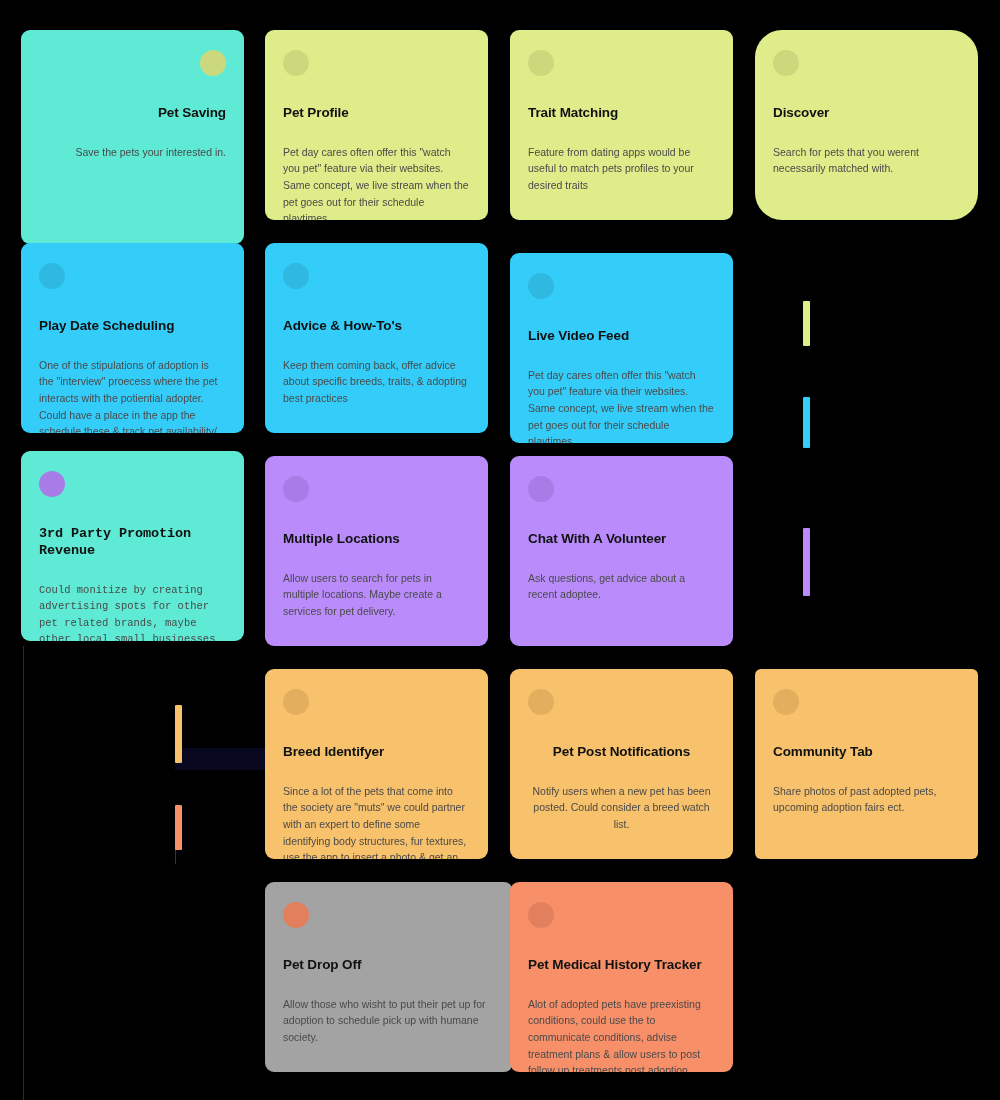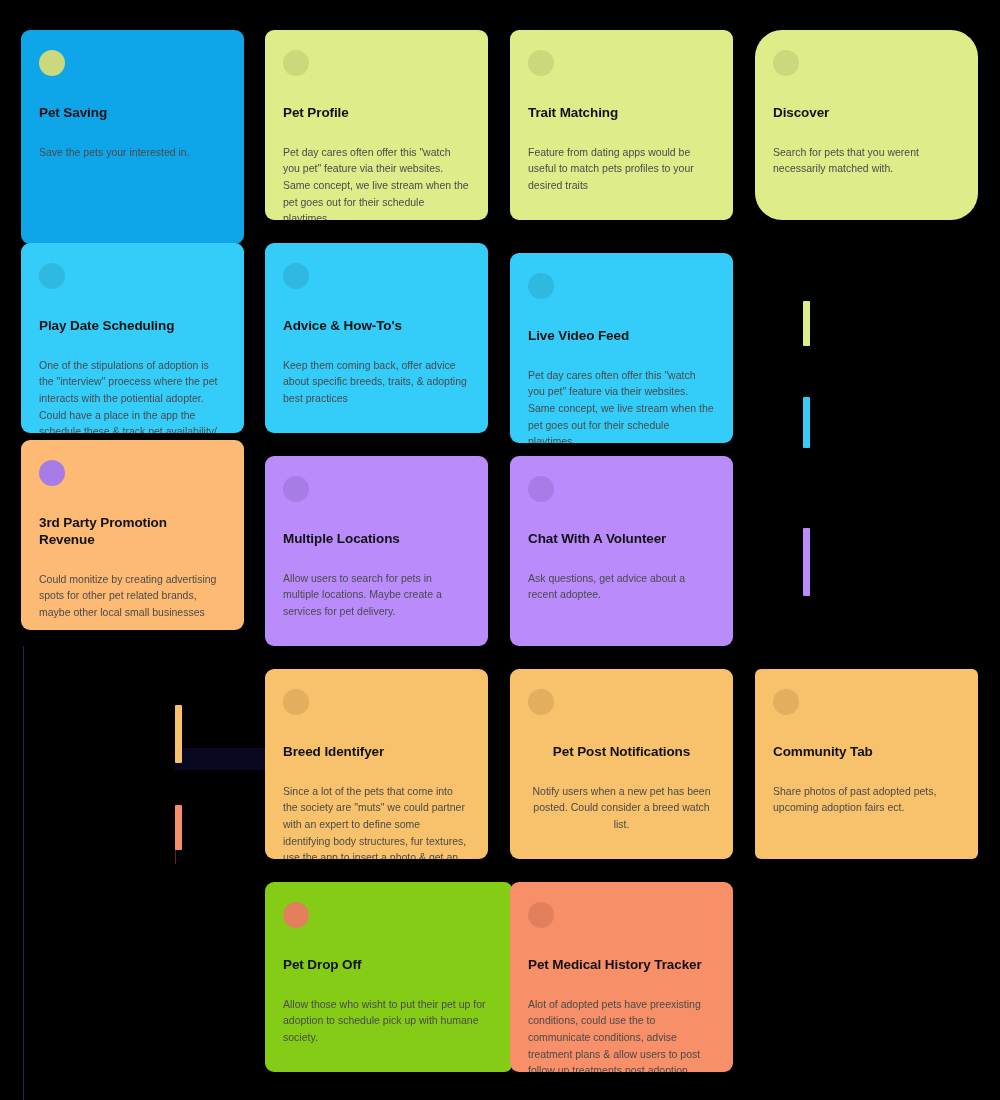--- a/index.html
+++ b/index.html
@@ -101,21 +101,21 @@
 
   <div id="swatch-layer">
       <div class="swatch" style="left: 803px; top: 301px; width: 7px; height: 45px; background: rgb(223, 236, 138);"></div>
       <div class="swatch" style="left: 803px; top: 397px; width: 7px; height: 51px; background: rgb(52, 205, 250);"></div>
       <div class="swatch" style="left: 803px; top: 528px; width: 7px; height: 68px; background: rgb(185, 139, 251);"></div>
       <div class="swatch" style="left: 175px; top: 705px; width: 7px; height: 58px; background: rgb(248, 193, 107);"></div>
       <div class="swatch" style="left: 175px; top: 805px; width: 7px; height: 45px; background: rgb(247, 143, 105);"></div>
     </div>
 
   <div id="card-layer">
-      <div class="card" style="left: 21px; top: 30px; width: 223px; height: 214px; background: #0ea5e9;">
+      <div class="card" style="left: 21px; top: 30px; width: 223px; height: 214px; background: #5eead4; align-items: flex-end;">
         <div class="card-avatar" style="background: rgb(203, 217, 124);"></div>
         <div class="card-title">Pet Saving</div>
         <div class="card-body">Save the pets your interested in.</div>
       </div>
       <div class="card" style="left: 265px; top: 30px; width: 223px; height: 190px; background: rgb(223, 236, 138);">
         <div class="card-avatar" style="background: rgb(203, 217, 124);"></div>
         <div class="card-title">Pet Profile</div>
         <div class="card-body">Pet day cares often offer this "watch you pet" feature via their websites. Same concept, we live stream when the pet goes out for their schedule playtimes</div>
       </div>
       <div class="card" style="left: 510px; top: 30px; width: 223px; height: 190px; background: rgb(223, 236, 138);">
@@ -136,21 +136,21 @@
       <div class="card" style="left: 265px; top: 243px; width: 223px; height: 190px; background: rgb(52, 205, 250);">
         <div class="card-avatar" style="background: rgb(47, 184, 224);"></div>
         <div class="card-title">Advice &amp; How-To's</div>
         <div class="card-body">Keep them coming back, offer advice about specific breeds, traits,  &amp; adopting best practices</div>
       </div>
       <div class="card" style="left: 510px; top: 253px; width: 223px; height: 190px; background: rgb(52, 205, 250);">
         <div class="card-avatar" style="background: rgb(47, 184, 224);"></div>
         <div class="card-title">Live Video Feed</div>
         <div class="card-body">Pet day cares often offer this "watch you pet" feature via their websites. Same concept, we live stream when the pet goes out for their schedule playtimes</div>
       </div>
-      <div class="card" style="left: 21px; top: 440px; width: 223px; height: 190px; background: #fdba74;">
+      <div class="card" style="left: 21px; top: 451px; width: 223px; height: 190px; background: #5eead4; font-family: Liberation Mono, monospace;">
         <div class="card-avatar" style="background: rgb(168, 124, 230);"></div>
         <div class="card-title">3rd Party Promotion Revenue</div>
         <div class="card-body">Could monitize by creating advertising spots for other pet related brands, maybe other local small businesses</div>
         <div class="card-extra">Ex: Hollywood Feed</div>
       </div>
       <div class="card" style="left: 265px; top: 456px; width: 223px; height: 190px; background: rgb(185, 139, 251);">
         <div class="card-avatar" style="background: rgb(168, 124, 230);"></div>
         <div class="card-title">Multiple Locations</div>
         <div class="card-body">Allow users to search for pets in multiple locations. Maybe create a services for pet delivery.</div>
       </div>
@@ -167,21 +167,21 @@
       <div class="card" style="left: 510px; top: 669px; width: 223px; height: 190px; background: rgb(248, 193, 107); text-align: center;">
         <div class="card-avatar" style="background: rgb(227, 174, 93);"></div>
         <div class="card-title">Pet Post Notifications</div>
         <div class="card-body">Notify users when a new pet has been posted. Could consider a breed watch list.</div>
       </div>
       <div class="card" style="left: 755px; top: 669px; width: 223px; height: 190px; background: rgb(248, 193, 107); border-radius: 6px;">
         <div class="card-avatar" style="background: rgb(227, 174, 93);"></div>
         <div class="card-title">Community Tab</div>
         <div class="card-body">Share photos of past adopted pets, upcoming adoption fairs ect.</div>
       </div>
-      <div class="card" style="left: 265px; top: 882px; width: 248px; height: 190px; background: #84cc16;">
+      <div class="card" style="left: 265px; top: 882px; width: 248px; height: 190px; background: #a3a3a3;">
         <div class="card-avatar" style="background: rgb(226, 128, 93);"></div>
         <div class="card-title">Pet Drop Off</div>
         <div class="card-body">Allow those who wisht to put their pet up for adoption to schedule pick up with humane society.</div>
       </div>
       <div class="card" style="left: 510px; top: 882px; width: 223px; height: 190px; background: rgb(247, 143, 105);">
         <div class="card-avatar" style="background: rgb(226, 128, 93);"></div>
         <div class="card-title">Pet Medical History Tracker</div>
         <div class="card-body">Alot of adopted pets have preexisting conditions, could use the to communicate conditions, advise treatment plans &amp; allow users to post follow up treatments post adoption.</div>
       </div>
     </div>

